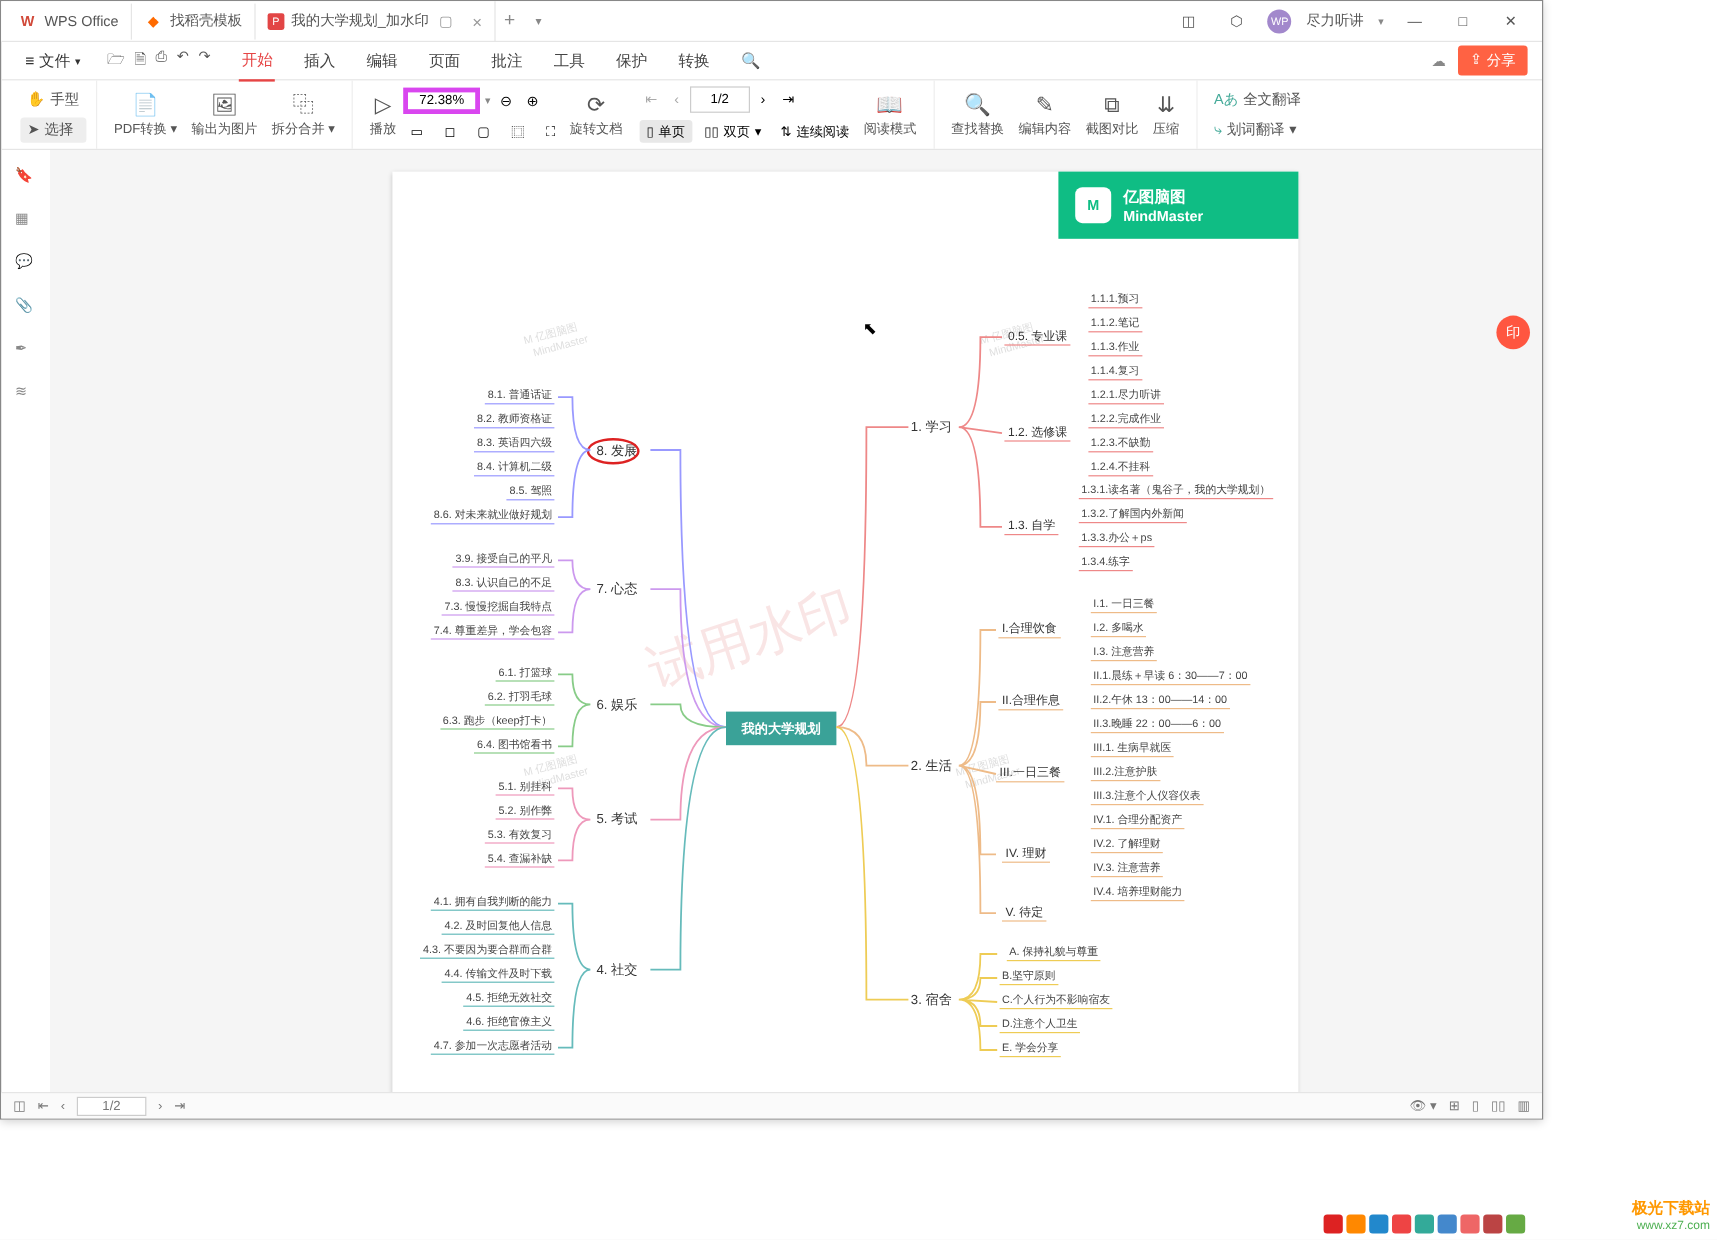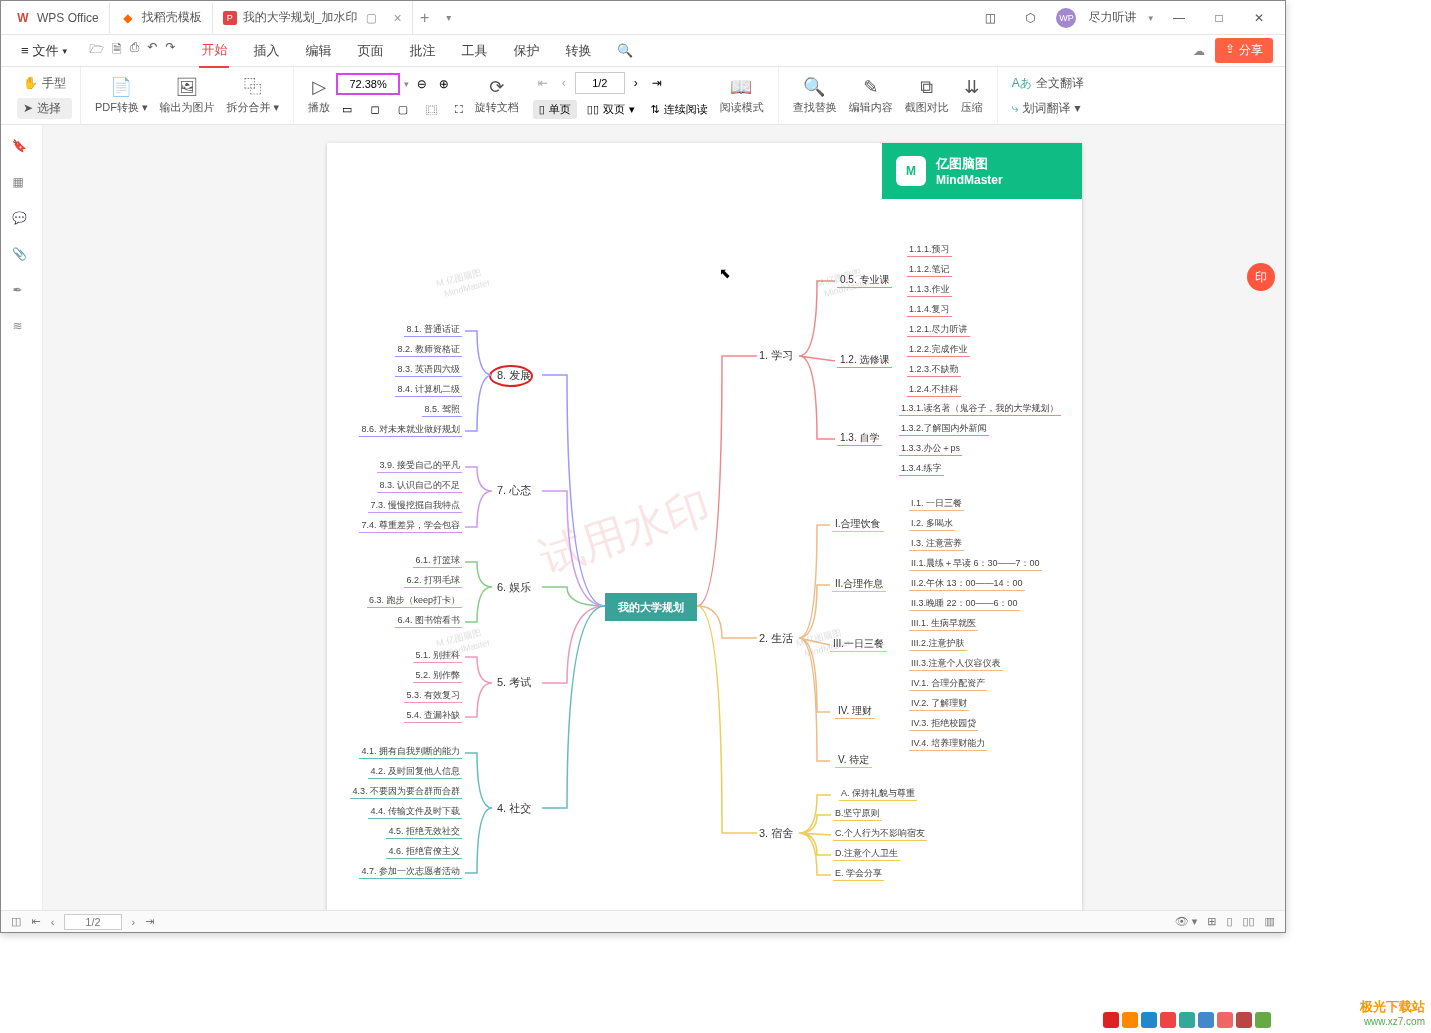--- a/index.html
+++ b/index.html
@@ -31,21 +31,21 @@
 .menu-right { margin-left: auto; display: flex; gap: 10px; align-items: center; }
 .share-btn { background: #ff6243; color: #fff; padding: 4px 10px; border-radius: 3px; font-size: 12px; display: flex; gap: 4px; }
 
 
 .toolbar { height: 58px; display: flex; align-items: stretch; border-bottom: 1px solid #e5e5e5; padding: 0 8px; }
 .tool-group { display: flex; align-items: center; border-right: 1px solid #eee; padding: 0 8px; }
 .tool-col { display: flex; flex-direction: column; align-items: center; justify-content: center; gap: 2px; padding: 0 6px; font-size: 11px; color: #555; cursor: pointer; }
 .tool-col .ico { font-size: 18px; color: #555; height: 22px; display: flex; align-items: center; }
 .tool-row2 { display: flex; flex-direction: column; gap: 4px; justify-content: center; }
 .tool-mini { display: flex; align-items: center; gap: 4px; padding: 2px 6px; font-size: 12px; color: #555; cursor: pointer; }
-.zoom-input { width: 64px; height: 22px; border: 2px solid #d946ef; text-align: center; font-size: 11px; }
+.zoom-input { width: 64px; height: 22px; border: 4px solid #d946ef; text-align: center; font-size: 11px; }
 .page-input { width: 50px; height: 22px; border: 1px solid #ccc; text-align: center; font-size: 11px; }
 .mode-btn { display: flex; align-items: center; gap: 4px; padding: 2px 6px; font-size: 11px; }
 .mode-btn.active { background: #e8e8e8; border-radius: 3px; }
 
 
 .leftbar { position: absolute; left: 0; top: 124px; bottom: 22px; width: 42px; border-right: 1px solid #eee; display: flex; flex-direction: column; align-items: center; gap: 18px; padding-top: 14px; color: #888; }
 .leftbar .sbi { width: 18px; height: 18px; cursor: pointer; }
 
 
 .canvas { position: absolute; left: 42px; right: 0; top: 124px; bottom: 22px; background: #f5f5f5; overflow: hidden; }
@@ -304,21 +304,21 @@
       <div class="node-leaf" style="left:582px;top:374px;border-color:#eb8">I.2. 多喝水</div>
       <div class="node-leaf" style="left:582px;top:394px;border-color:#eb8">I.3. 注意营养</div>
       <div class="node-leaf" style="left:582px;top:414px;border-color:#eb8">II.1.晨练＋早读 6：30——7：00</div>
       <div class="node-leaf" style="left:582px;top:434px;border-color:#eb8">II.2.午休 13：00——14：00</div>
       <div class="node-leaf" style="left:582px;top:454px;border-color:#eb8">II.3.晚睡 22：00——6：00</div>
       <div class="node-leaf" style="left:582px;top:474px;border-color:#eb8">III.1. 生病早就医</div>
       <div class="node-leaf" style="left:582px;top:494px;border-color:#eb8">III.2.注意护肤</div>
       <div class="node-leaf" style="left:582px;top:514px;border-color:#eb8">III.3.注意个人仪容仪表</div>
       <div class="node-leaf" style="left:582px;top:534px;border-color:#eb8">IV.1. 合理分配资产</div>
       <div class="node-leaf" style="left:582px;top:554px;border-color:#eb8">IV.2. 了解理财</div>
-      <div class="node-leaf" style="left:582px;top:574px;border-color:#eb8">IV.3. 拒绝校园贷</div>
+      <div class="node-leaf" style="left:582px;top:574px;border-color:#eb8">IV.3. 注意营养</div>
       <div class="node-leaf" style="left:582px;top:594px;border-color:#eb8">IV.4. 培养理财能力</div>
 
       <div class="node-leaf" style="left:512px;top:644px;border-color:#ec5">A. 保持礼貌与尊重</div>
       <div class="node-leaf" style="left:506px;top:664px;border-color:#ec5">B.坚守原则</div>
       <div class="node-leaf" style="left:506px;top:684px;border-color:#ec5">C.个人行为不影响宿友</div>
       <div class="node-leaf" style="left:506px;top:704px;border-color:#ec5">D.注意个人卫生</div>
       <div class="node-leaf" style="left:506px;top:724px;border-color:#ec5">E. 学会分享</div>
 
       <div class="node-main" style="left:170px;top:225px">8. 发展</div>
       <div class="circle8"></div>

